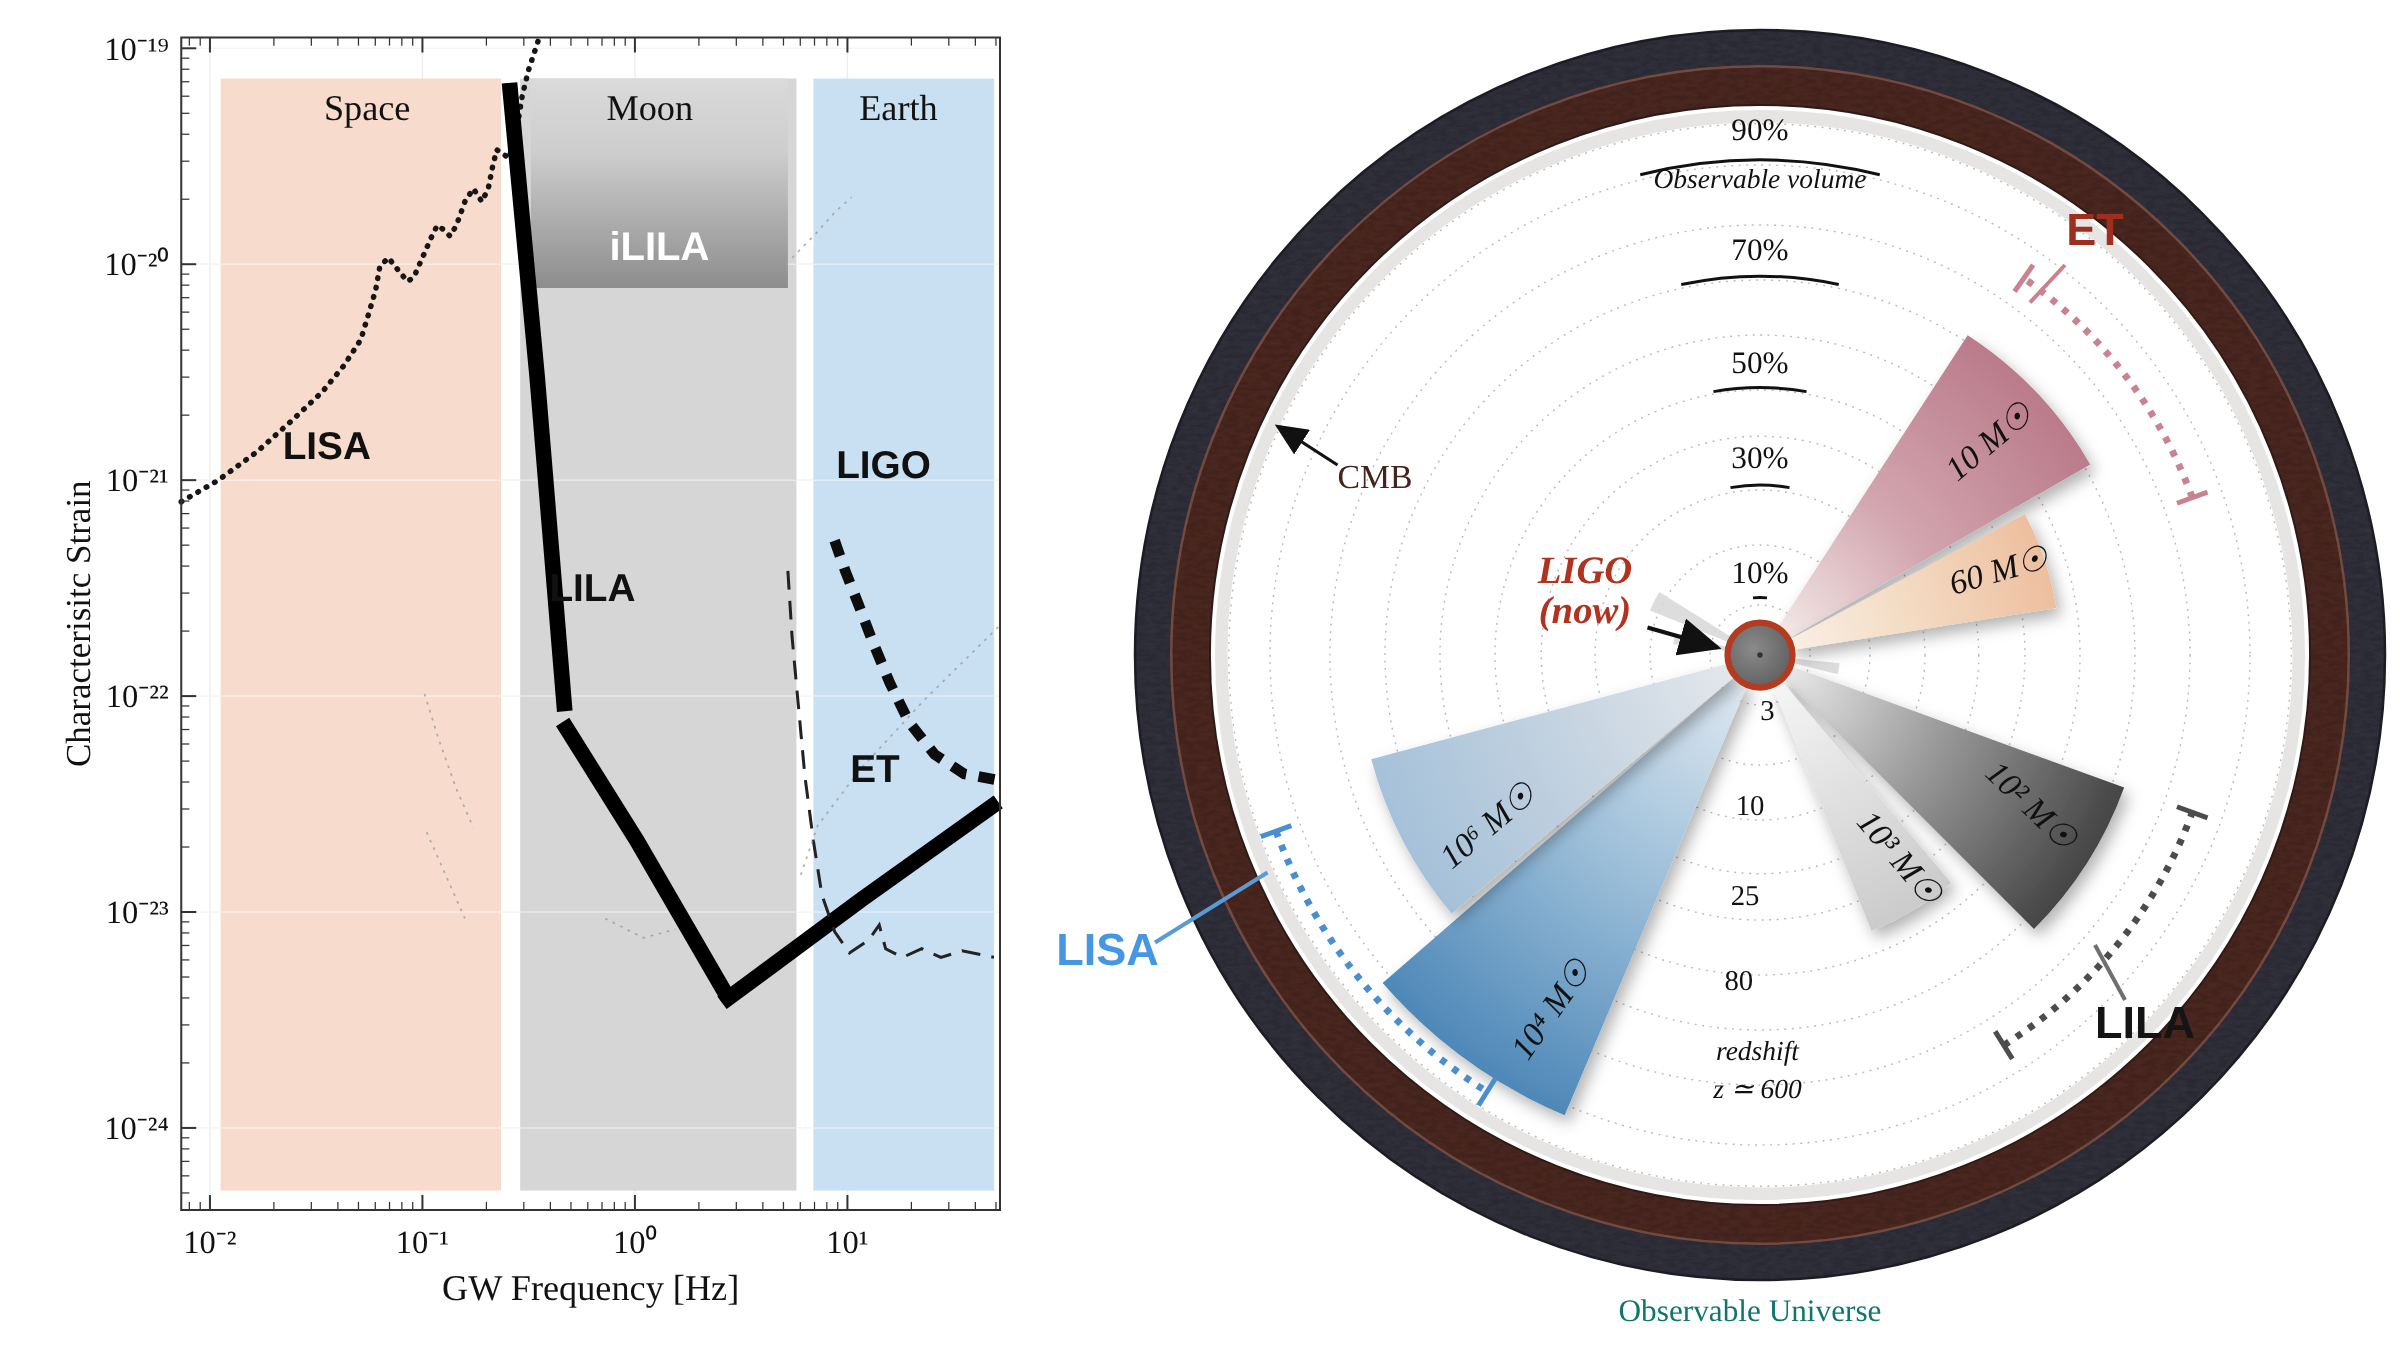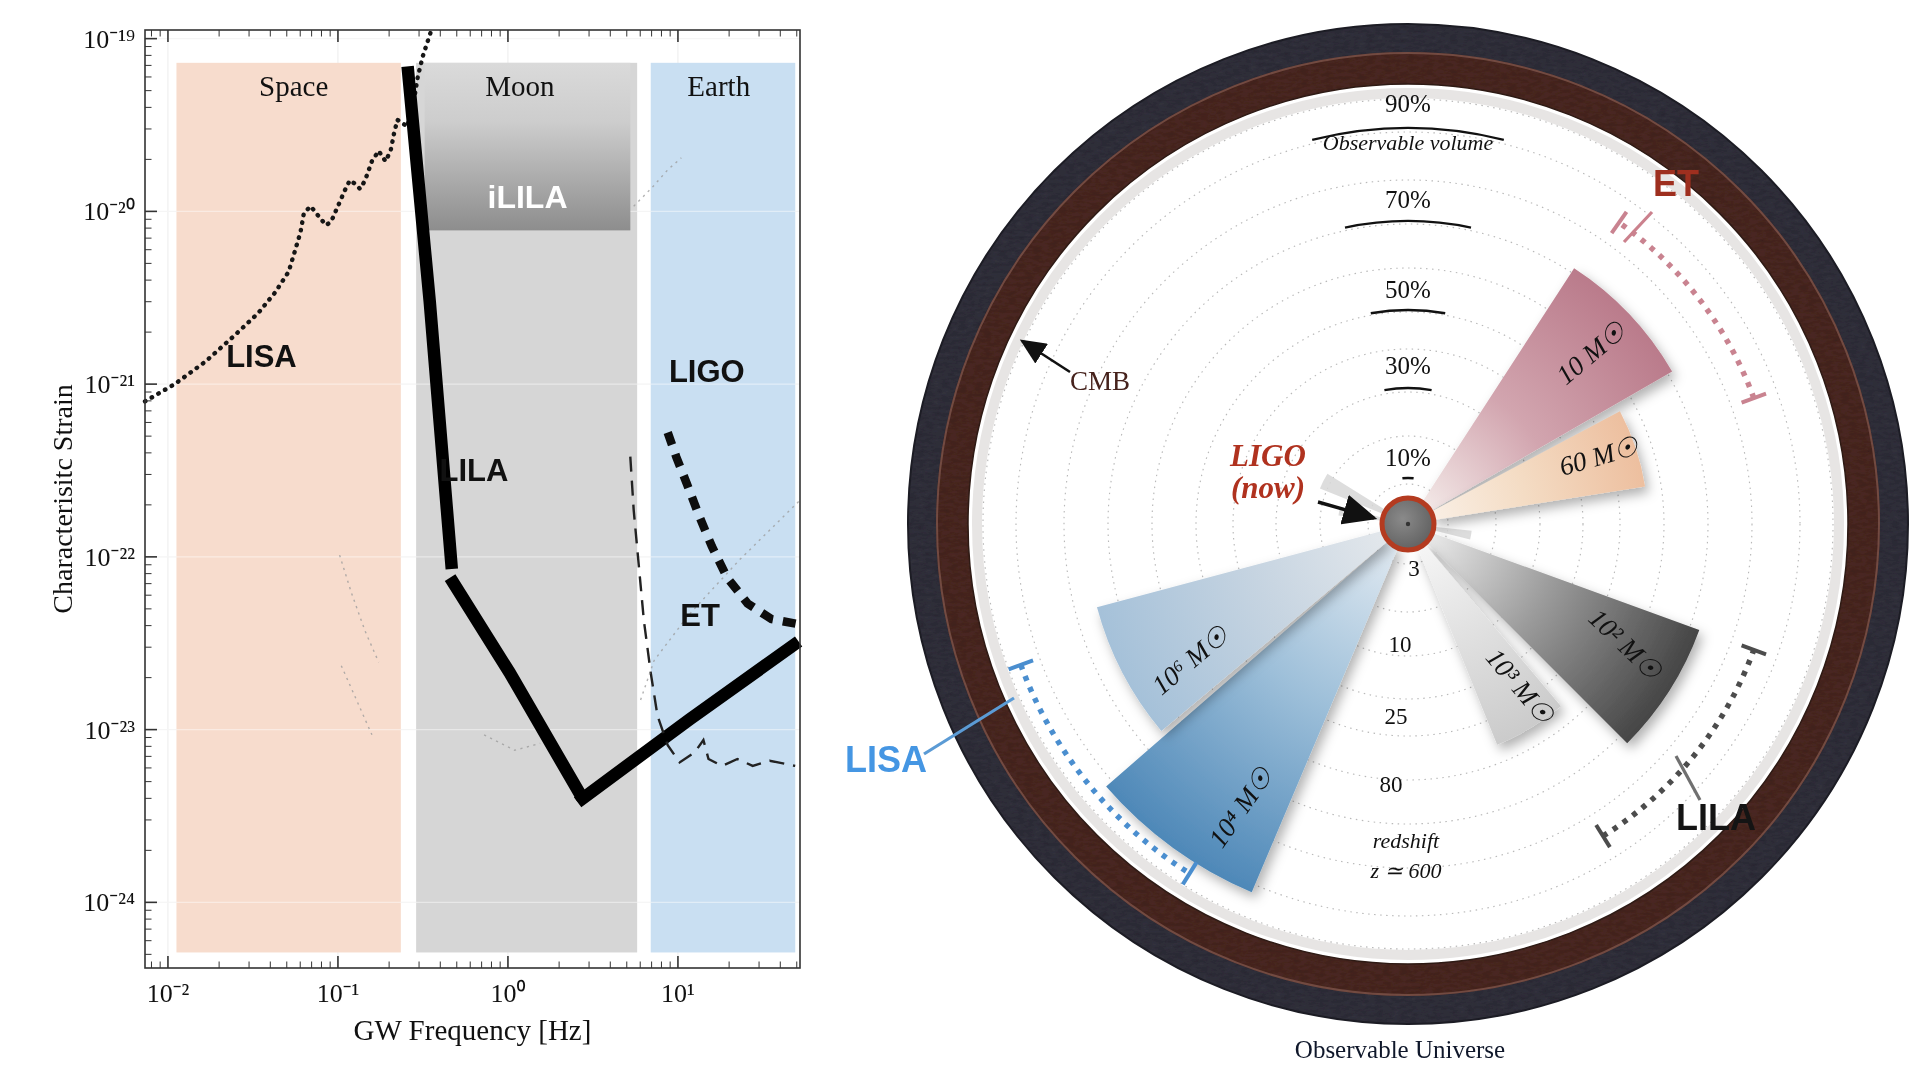--- a/index.html
+++ b/index.html
@@ -3,21 +3,21 @@
 <meta charset="utf-8">
 <style>
   html,body{margin:0;padding:0;background:#fff;}
   body{width:1920px;height:1080px;position:relative;overflow:hidden;
        font-family:"Liberation Serif",serif;}
   #fig{position:absolute;left:0;top:0;}
   .ser{font-family:"Liberation Serif",serif;}
   .it{font-style:italic;}
   .bs{font-family:"Liberation Sans",sans-serif;font-weight:bold;}
   #caption{position:absolute;left:1140px;top:1036px;width:520px;text-align:center;
-           font-size:25px;color:#0f172a;font-family:"Liberation Serif",serif;}
+           font-size:25px;color:#0f766e;font-family:"Liberation Serif",serif;}
 </style>
 </head>
 <body>
 
 <svg id="fig" width="1920" height="1080" viewBox="0 0 1920 1080">
   <defs>
     <marker id="ah" markerWidth="11" markerHeight="9" refX="9" refY="4.5" orient="auto">
       <path d="M0,0 L10,4.5 L0,9 z" fill="#111"></path>
     </marker>
     <linearGradient id="ig" x1="0" y1="0" x2="0" y2="1">

